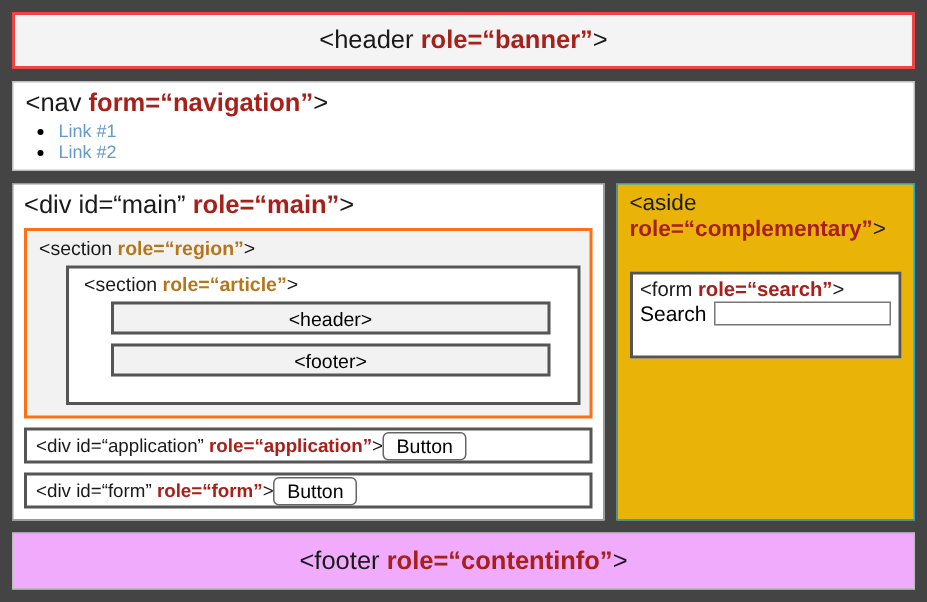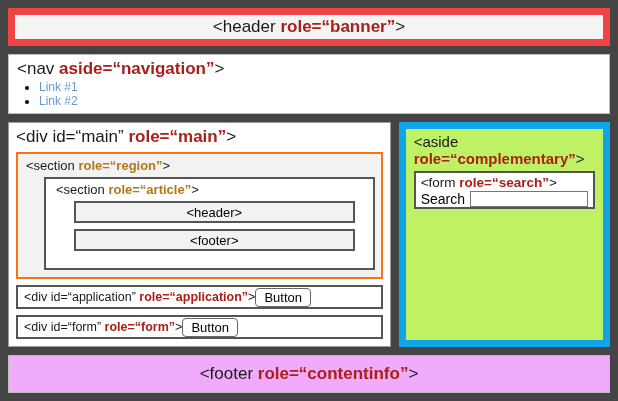--- a/index.html
+++ b/index.html
@@ -22,21 +22,21 @@
     flex-direction: column;
     gap: 8px;
   }
   .role-red { color: #a8201a; font-weight: bold; }
   .role-gold { color: #b5761a; font-weight: bold; }
   .tag { color: #1a1a1a; }
 
   
   .banner {
     background: #f4f4f4;
-    border: 7px solid #ef4444;
+    border: 2px solid #ef4444;
     box-sizing: border-box;
     height: 38px;
     display: flex;
     align-items: center;
     justify-content: center;
     font-size: 17px;
   }
 
   
   .nav {
@@ -142,36 +142,36 @@
     font-family: "Liberation Sans", sans-serif;
     font-size: 13px;
     color: #000;
     padding: 1px 8px;
     line-height: 15px;
     cursor: pointer;
   }
 
   
   .aside {
-    background: #bef264;
-    border: 7px solid #0ea5e9;
+    background: #eab308;
+    border: 1px solid #0ea5e9;
     box-sizing: border-box;
     flex: 1 1 auto;
     padding: 4px 8px 8px 8px;
     font-size: 15px;
   }
   .aside-title-line1 { display: block; }
   .aside-title-line2 { display: block; }
 
   .searchform {
     border: 2px solid #555555;
     box-sizing: border-box;
     background: #ffffff;
-    margin-top: 4px;
-    padding: 2px 5px 0 5px;
+    margin-top: 20px;
+    padding: 2px 5px 20px 5px;
     font-size: 13.5px;
   }
   .search-row {
     display: flex;
     align-items: center;
     gap: 5px;
     margin-top: 1px;
   }
   .search-input {
     border: 1px solid #777777;
@@ -203,21 +203,21 @@
 <div class="page">
 
   <div class="banner">
     <div>
       <span class="tag">&lt;header </span><span class="role-red">role=“banner”</span><span class="tag">&gt;</span>
     </div>
   </div>
 
   <div class="nav">
     <div>
-      <span class="tag">&lt;nav </span><span class="role-red">aside=“navigation”</span><span class="tag">&gt;</span>
+      <span class="tag">&lt;nav </span><span class="role-red">form=“navigation”</span><span class="tag">&gt;</span>
     </div>
     <ul class="nav-list">
       <li><a class="nav-link" href="#">Link #1</a></li>
       <li><a class="nav-link" href="#">Link #2</a></li>
     </ul>
   </div>
 
   <div class="band">
 
     <div class="main">

